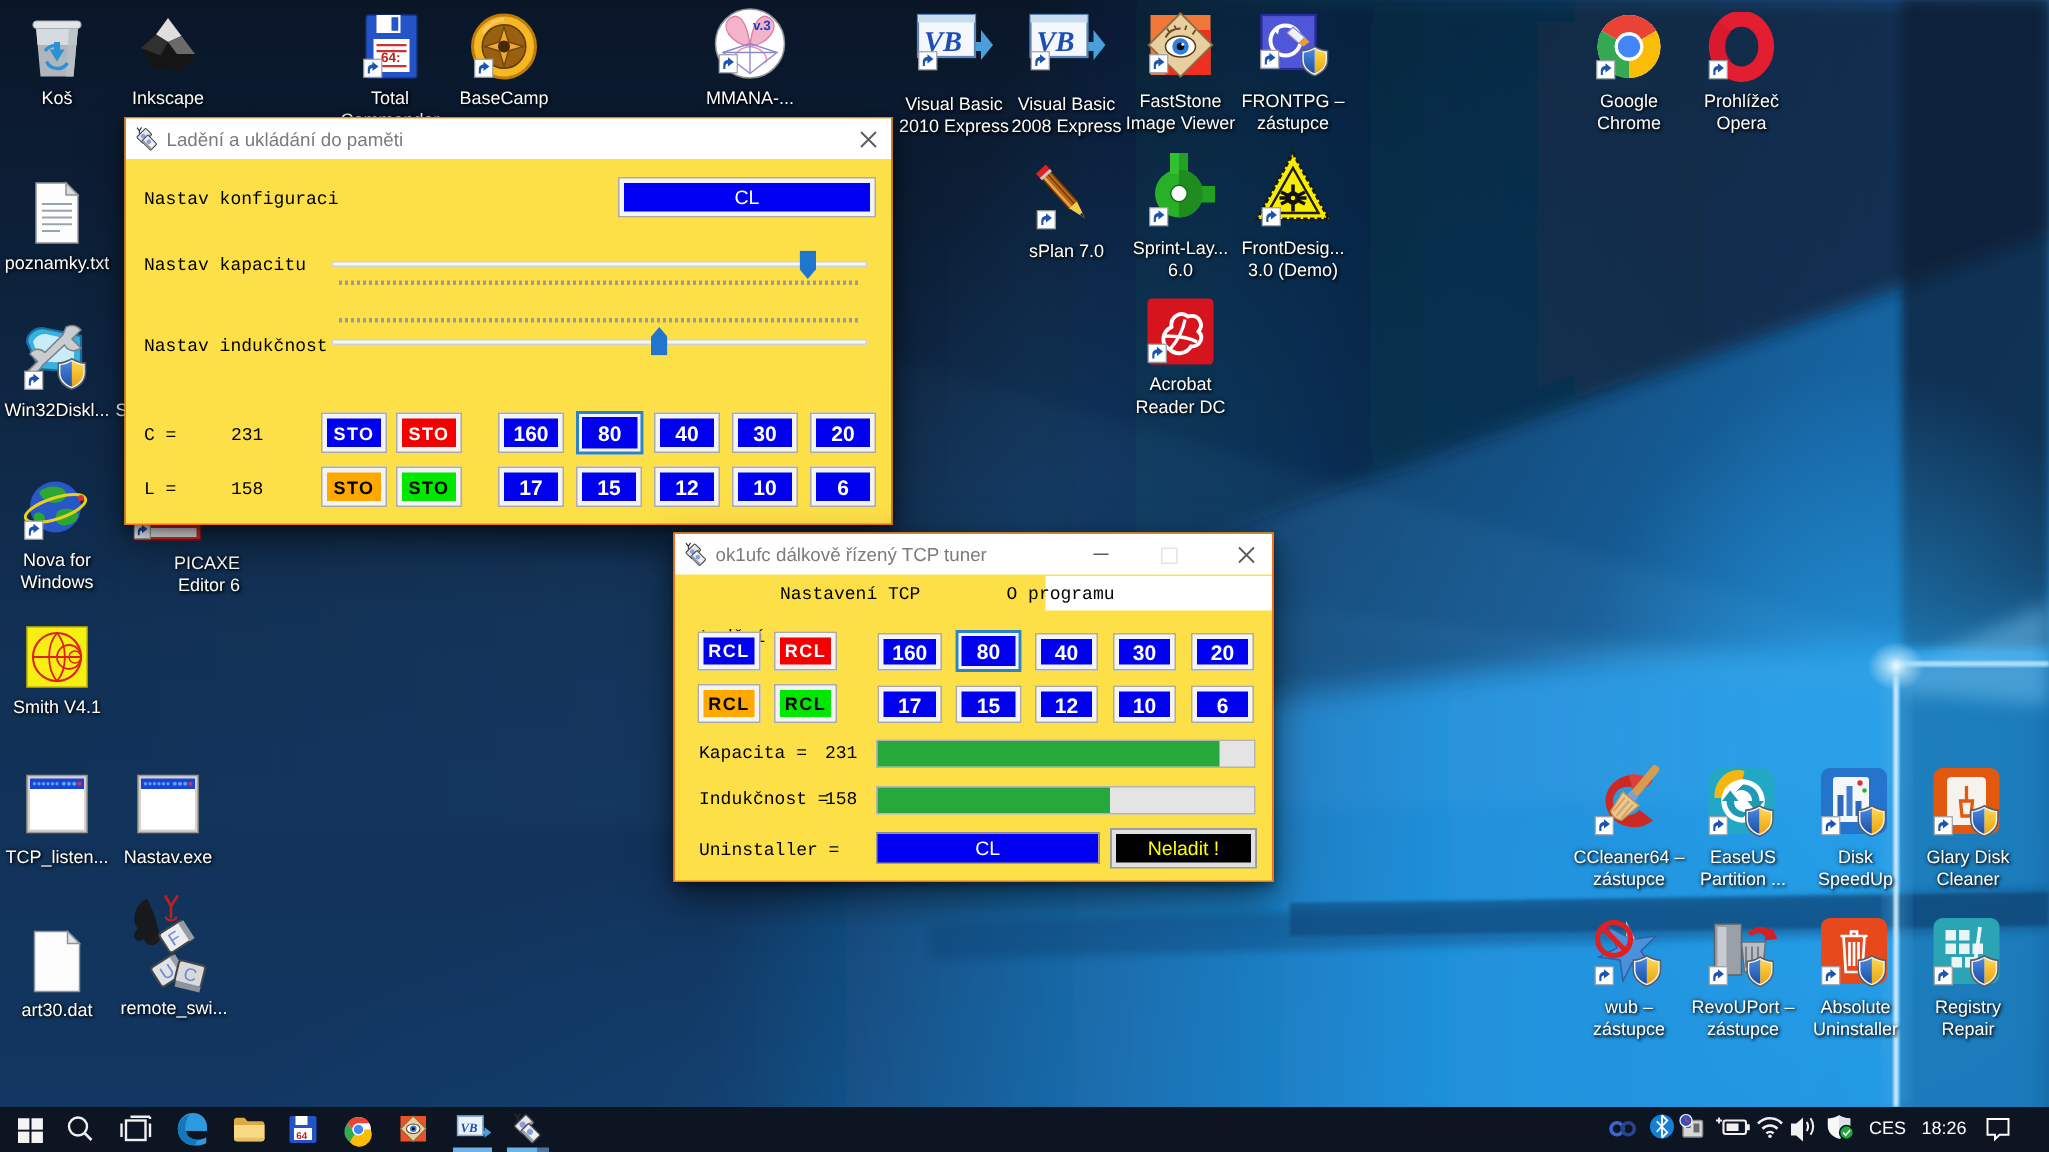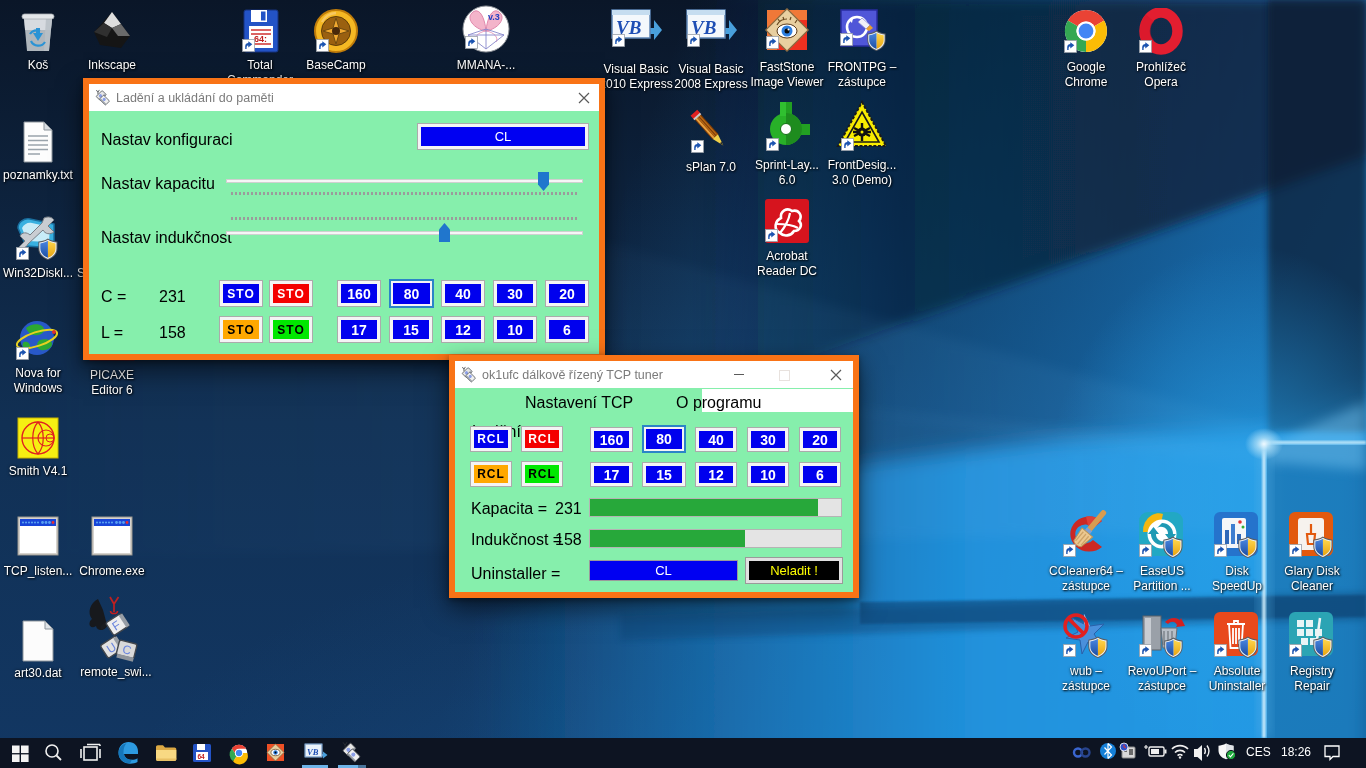--- a/index.html
+++ b/index.html
@@ -1,24 +1,24 @@
 <!DOCTYPE html>
 <html><head><meta charset="utf-8">
 <style>
 html,body{margin:0;padding:0;width:1366px;height:768px;overflow:hidden;}
 body{font-family:"Liberation Sans",sans-serif;position:relative;background:#0c1b33;}
 #wall{position:absolute;left:0;top:0;z-index:0;}
 .di{position:absolute;z-index:2;width:96px;text-align:center;}
 .di .lbl{color:#fff;font-size:12px;line-height:15px;text-shadow:1px 1px 2px rgba(0,0,0,.9),0 0 3px rgba(0,0,0,.7);margin-top:4px;}
 .di svg{display:block;margin:0 auto;}
-.win{position:absolute;background:#86efac;border:6px solid #f97316;box-shadow:0 10px 24px rgba(0,0,0,.55),0 2px 6px rgba(0,0,0,.4);}
+.win{position:absolute;background:#fde047;border:1px solid #f97316;box-shadow:0 10px 24px rgba(0,0,0,.55),0 2px 6px rgba(0,0,0,.4);}
 .tbar{position:absolute;left:0;top:0;right:0;height:27px;background:#fff;}
 .ttext{position:absolute;left:27px;top:7px;font-size:12.5px;color:#7b7b7b;white-space:nowrap;}
 .tclose{position:absolute;top:6px;width:16px;height:16px;}
-.lab{position:absolute;font-size:16px;color:#000;white-space:nowrap;}
+.lab{position:absolute;font-size:12px;color:#000;white-space:nowrap;font-family:Liberation Mono, monospace;}
 .b3{position:absolute;border:1px solid #ababab;background:#f4f4f4;box-sizing:border-box;}
 .b3 .fi{position:absolute;left:3px;top:3px;right:3px;bottom:3px;display:flex;align-items:center;justify-content:center;color:#fff;font-size:14px;font-weight:bold;}
 .b3f{border:2px solid #2b84c8;}
 .b3f .fi{left:2px;top:2px;right:2px;bottom:2px;}
 .rclt{font-weight:normal;font-size:12px !important;letter-spacing:1px;}
 .tick{position:absolute;height:3px;background:repeating-linear-gradient(90deg,#9b9b9b 0 2px,rgba(0,0,0,0) 2px 4px);}
 .groove{position:absolute;height:4px;background:#f6f6f6;border:1px solid #d0d0d0;box-sizing:border-box;}
 .thumbD{position:absolute;width:11px;height:19px;background:#2076cd;clip-path:polygon(0 0,100% 0,100% 66%,50% 100%,0 66%);}
 .thumbU{position:absolute;width:11px;height:19px;background:#2076cd;clip-path:polygon(50% 0,100% 34%,100% 100%,0 100%,0 34%);}
 .pbar{position:absolute;height:19px;background:#e4e4e4;border:1px solid #b4b4b4;box-sizing:border-box;}
@@ -251,21 +251,21 @@
       <g fill="#58a0f0">
         <circle cx="8" cy="8.5" r="1.1"></circle>
         <circle cx="11" cy="8.5" r="1.1"></circle>
         <circle cx="14" cy="8.5" r="1.1"></circle>
         <circle cx="17" cy="8.5" r="1.1"></circle>
         <circle cx="20" cy="8.5" r="1.1"></circle>
         <circle cx="23" cy="8.5" r="1.1"></circle>
       </g>
   <rect x="5" y="12" width="36" height="27" fill="#fff"></rect>
  </svg>
- <div class="lbl">Chrome.exe</div>
+ <div class="lbl">Nastav.exe</div>
 </div>
 <div class="di" style="left:-10px;top:620px;">
  <svg width="36" height="42" viewBox="0 0 36 42">
   <path d="M3 1 L25 1 L33 9 L33 41 L3 41 Z" fill="#fcfcfc" stroke="#8d959c" stroke-width="1"></path>
   <path d="M25 1 L25 9 L33 9 Z" fill="#e0e4e8" stroke="#8d959c" stroke-width="1"></path>
  </svg>
  <div class="lbl">art30.dat</div>
 </div>
 <div class="di" style="left:68px;top:594px;">
  <svg width="70" height="78" viewBox="0 0 70 78">
@@ -315,21 +315,21 @@
   <circle cx="23" cy="23" r="21" fill="none" stroke="#c07c0a" stroke-width="2"></circle>
   <circle cx="23" cy="23" r="14.5" fill="#9a6010"></circle>
   <circle cx="23" cy="23" r="14.5" fill="none" stroke="#5e3c08" stroke-width="1"></circle>
   <path d="M23 10 L26 20 L36 23 L26 26 L23 36 L20 26 L10 23 L20 20 Z" fill="#f0a830" stroke="#6e4a10" stroke-width="1"></path>
   <circle cx="23" cy="23" r="4" fill="#48280a"></circle>
   <path d="M9 14 A17 17 0 0 1 23 5" fill="none" stroke="#f8c860" stroke-width="2.5"></path>
   <use href="#sc" x="3" y="31"></use>
  </svg>
  <div class="lbl">BaseCamp</div>
 </div>
-<div class="di" style="left:438px;top:4px;text-align:center;">
+<div class="di" style="left:452px;top:4px;text-align:center;">
  <svg width="50" height="50" viewBox="0 0 50 50">
   <circle cx="25" cy="25" r="23" fill="#fff" stroke="#90949a" stroke-width="1"></circle>
   <path d="M25 27 C13 25 4 14 12 8 C19 3 24 15 25 27 Z" fill="#f3b4ca" stroke="#dd7fa5" stroke-width="0.9"></path>
   <path d="M25 27 C37 25 46 14 38 8 C31 3 26 15 25 27 Z" fill="#f3b4ca" stroke="#dd7fa5" stroke-width="0.9"></path>
   <path d="M25 27 C17 28 12 34 15 38 M25 27 C33 28 38 34 35 38" fill="none" stroke="#e895b5" stroke-width="0.9"></path>
   <path d="M7 31 L25 25 L43 31 L25 45 Z" fill="none" stroke="#8888cc" stroke-width="0.9"></path>
   <path d="M7 31 L43 31 M25 25 L25 45" stroke="#8888cc" stroke-width="0.9"></path>
   <text x="27" y="16" font-size="9" font-weight="bold" fill="#2040c0" font-family="Liberation Sans">v.3</text>
   <use href="#sc" x="4" y="32"></use>
  </svg>
@@ -449,21 +449,21 @@
 </div>
 <div class="di" style="left:739px;top:197px;">
  <svg width="48" height="48" viewBox="0 0 48 48">
   <rect x="2" y="2" width="44" height="44" rx="3" fill="#d6141e"></rect>
   <path d="M17 36 C10 32 12 24 18 21 C17 14 24 10 29 14 C36 12 40 19 36 24 C40 28 37 34 31 34 C28 39 21 40 17 36 Z" fill="none" stroke="#fff" stroke-width="2.6"></path>
   <path d="M17 36 C22 30 26 22 27 16 M13 27 C20 27 30 28 35 31" fill="none" stroke="#fff" stroke-width="2.2"></path>
   <use href="#sc" x="2" y="32"></use>
  </svg>
  <div class="lbl">Acrobat<br>Reader DC</div>
 </div>
-<div class="di" style="left:64px;top:338px;">
+<div class="di" style="left:64px;top:338px;text-align:right;">
  <svg width="46" height="26" viewBox="0 0 46 26">
   <rect x="1" y="0" width="44" height="22" fill="#e03030" stroke="#8a1010" stroke-width="1"></rect>
   <rect x="4" y="14" width="38" height="6" fill="#f8f8f8"></rect>
   <rect x="1" y="0" width="10" height="22" fill="#2858d8"></rect>
   <use href="#sc" x="0" y="11" transform="scale(0.9)"></use>
  </svg>
  <div class="lbl">PICAXE<br>Editor 6</div>
 </div>
 
 <div class="win" id="w1" style="left:83px;top:78px;width:510px;height:270px;z-index:10;">

